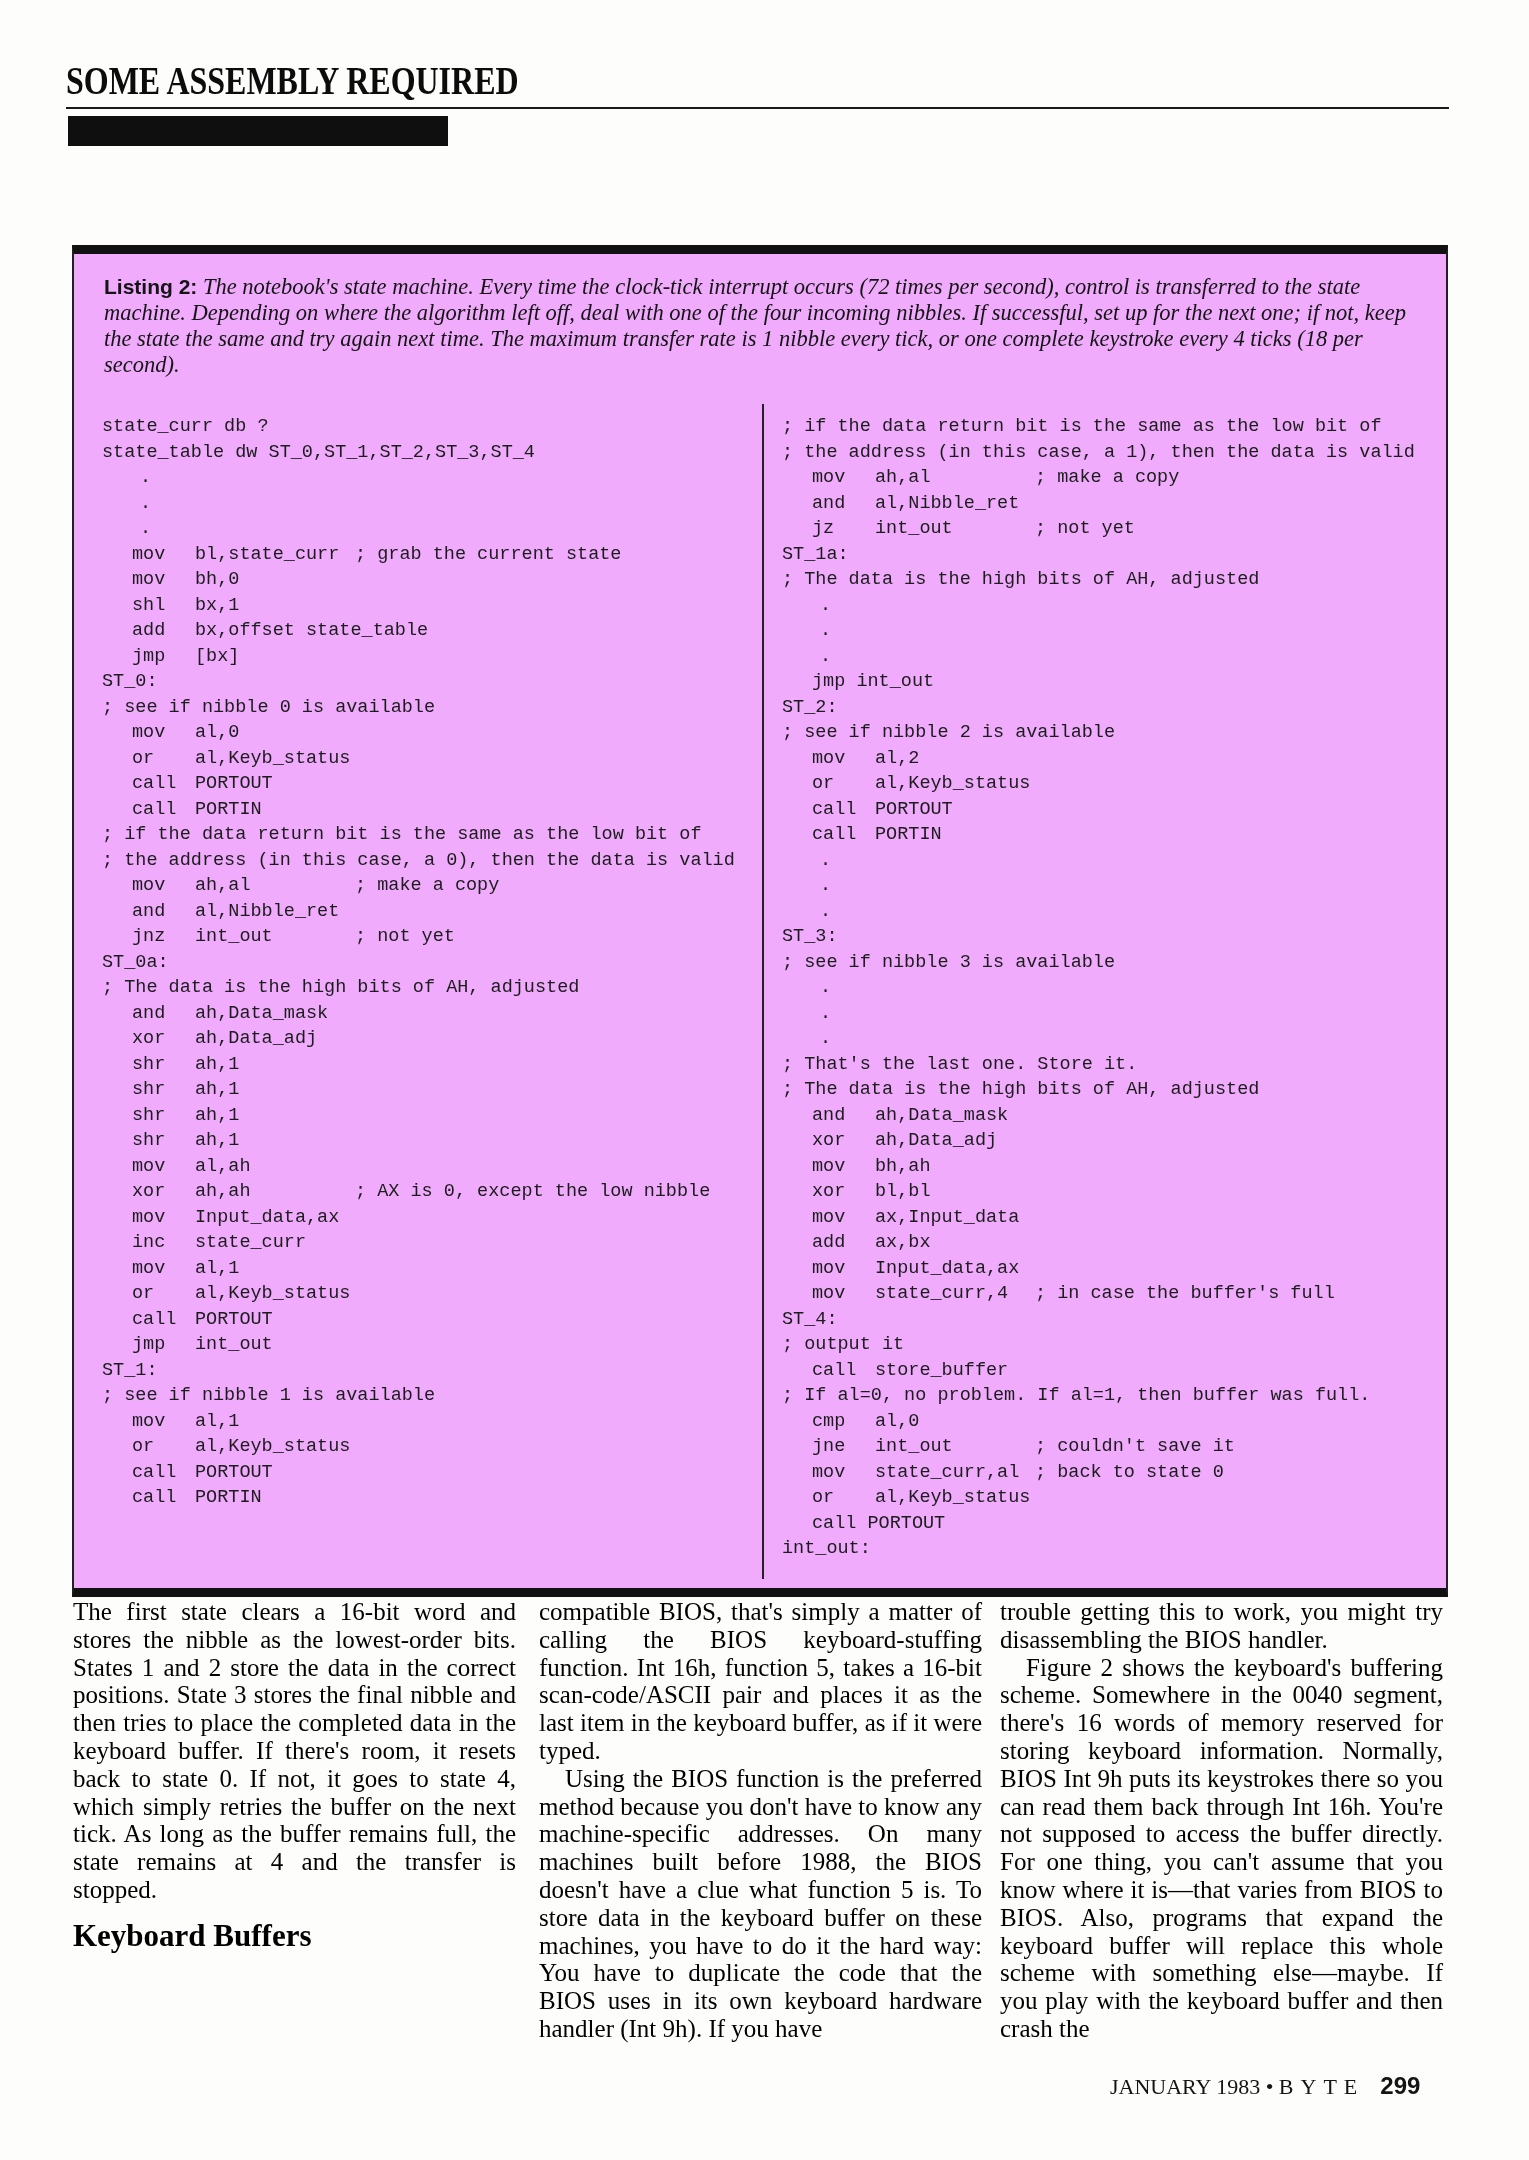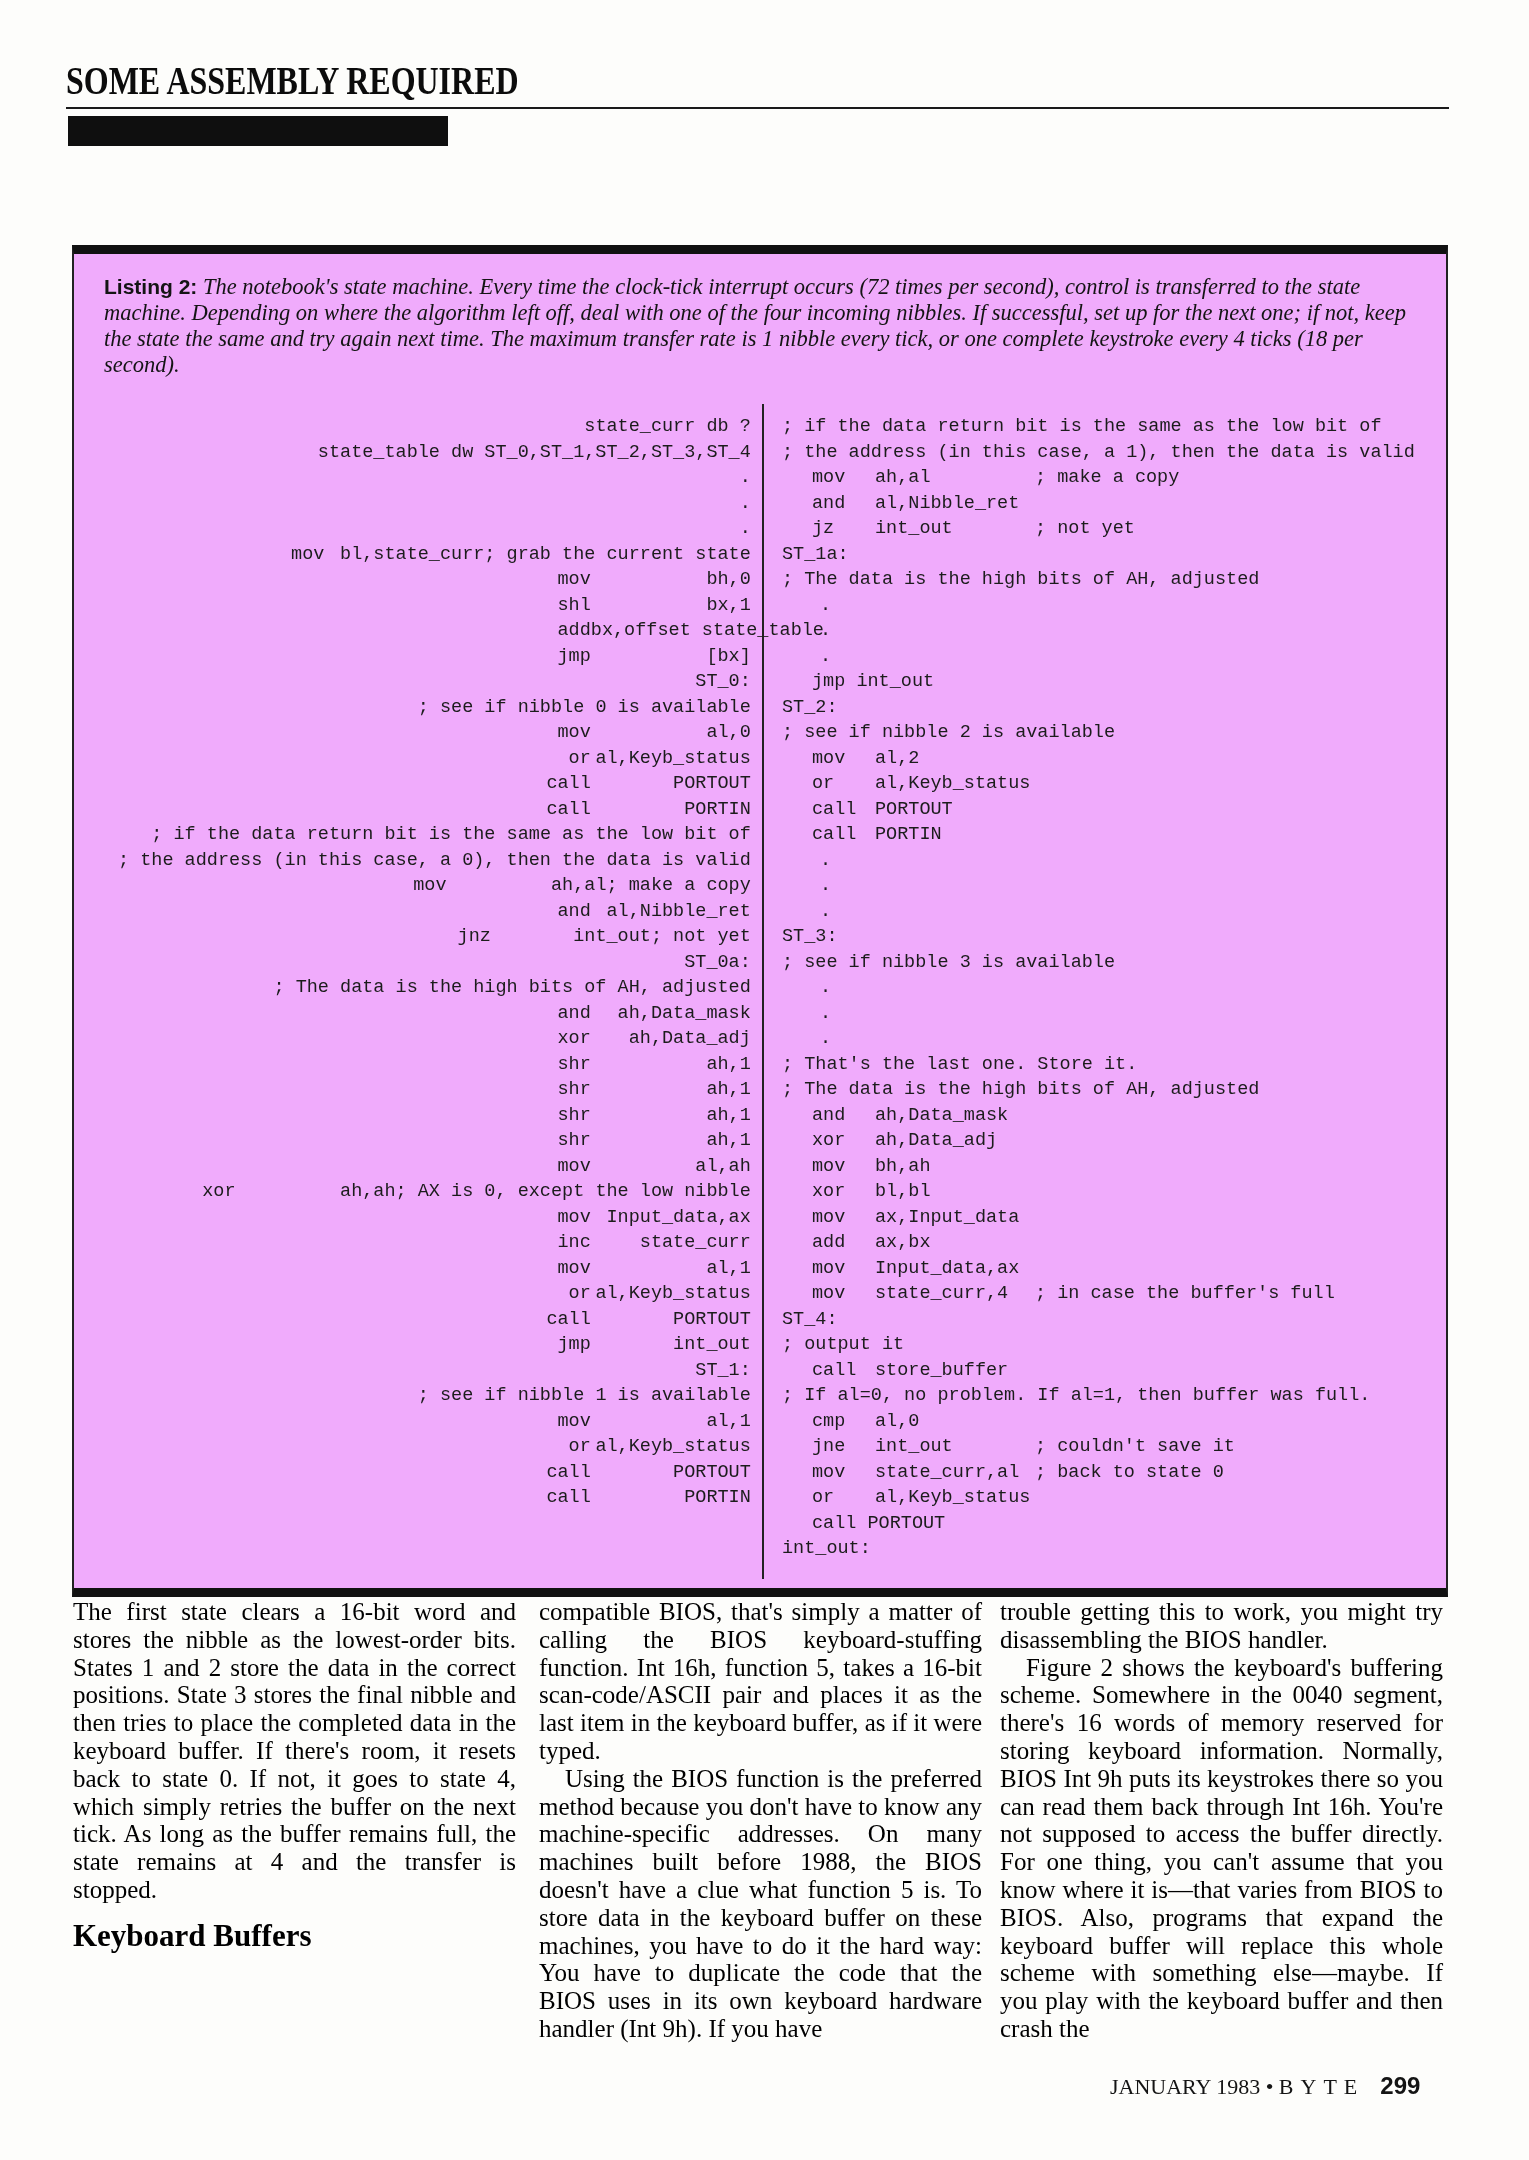--- a/index.html
+++ b/index.html
@@ -23,21 +23,21 @@
     position: absolute; left: 30px; top: 20px; width: 1320px;
     font-family: "Liberation Serif", serif; font-style: italic; font-size: 22.5px; line-height: 26px;
   }
   .caption .lbl { font-family: "Liberation Sans", sans-serif; font-style: normal; font-weight: bold; font-size: 21px; }
   .col-divider { position: absolute; left: 688px; top: 150px; width: 2px; height: 1175px; background: #222; }
   .code {
     position: absolute; top: 160px;
     font-family: "Liberation Mono", monospace; font-size: 18.5px; line-height: 25.5px;
     white-space: pre; color: #1c1c1c;
   }
-  .code.left { left: 44px; text-align: right; }
+  .code.left { left: 28px; }
   .code.right { left: 708px; }
   .code-line { display: block; height: 25.5px; }
   .code-line .op { display: inline-block; width: 63px; padding-left: 30px; }
   .code-line .arg { display: inline-block; width: 160px; }
   .code-line .cmt { }
   .code-line.label, .code-line.comment { padding-left: 0; }
   .code-line.dot { padding-left: 38px; }
   .code-line.raw { padding-left: 30px; }
 
   .body-col {

